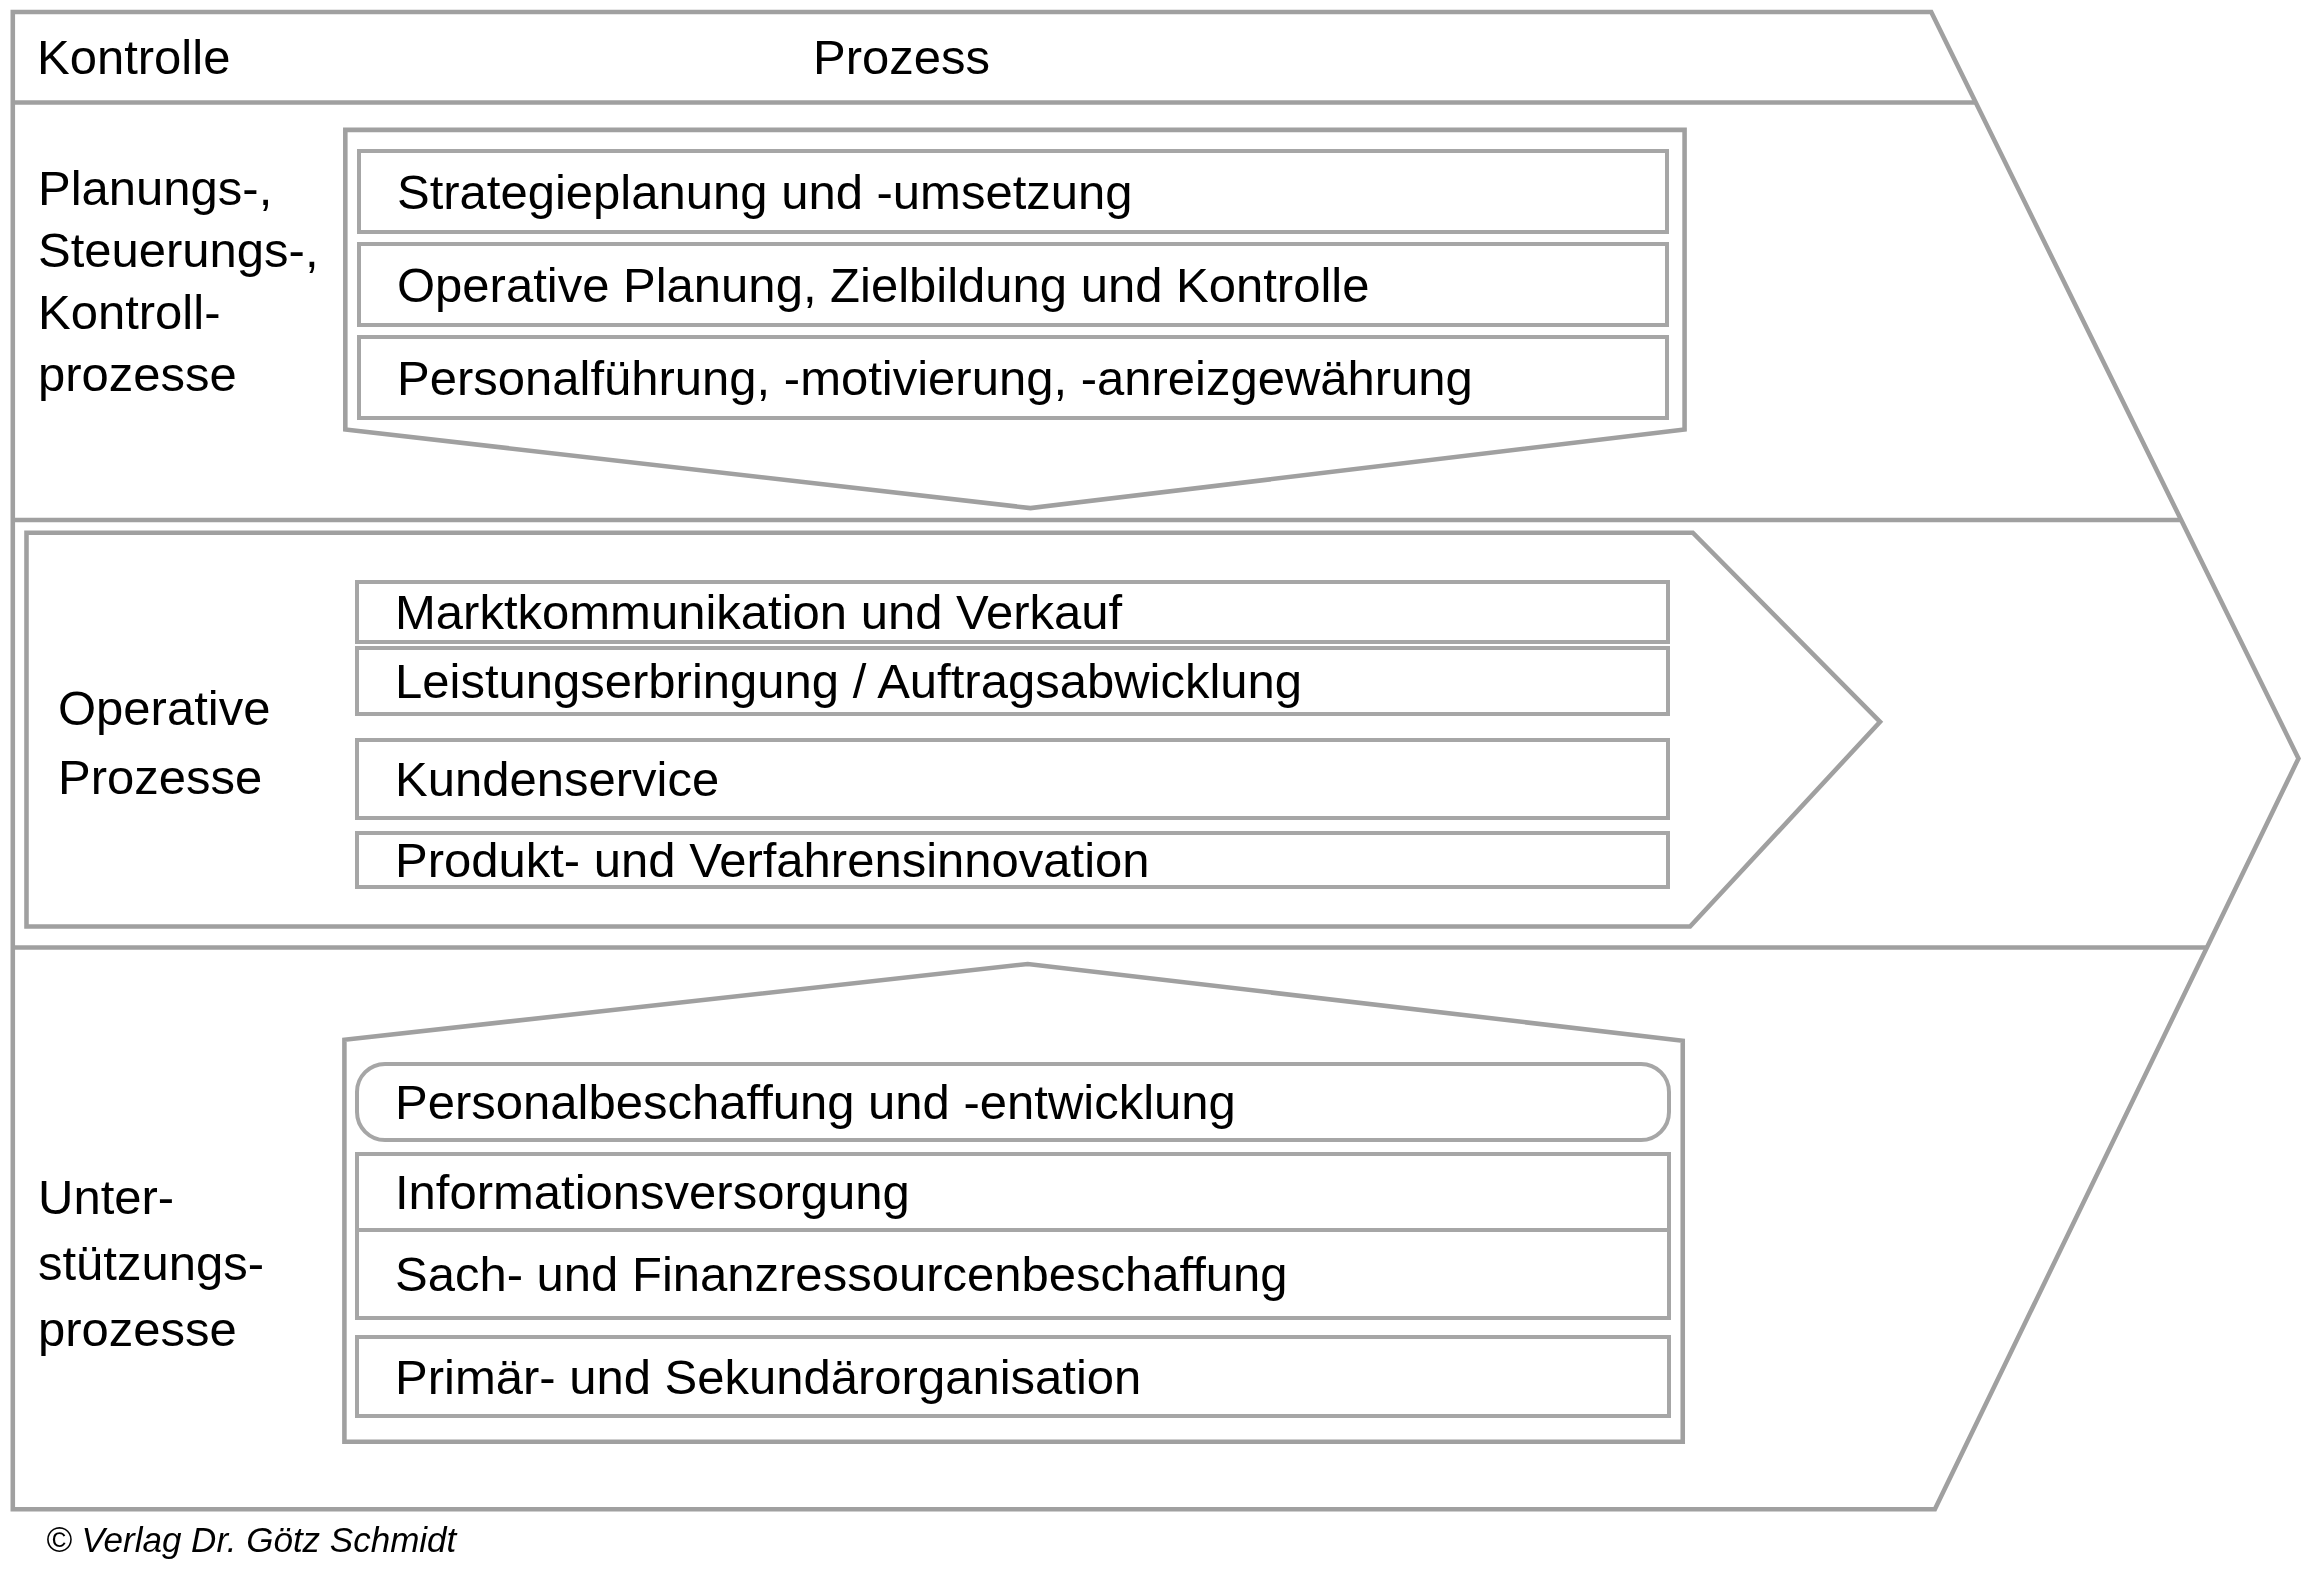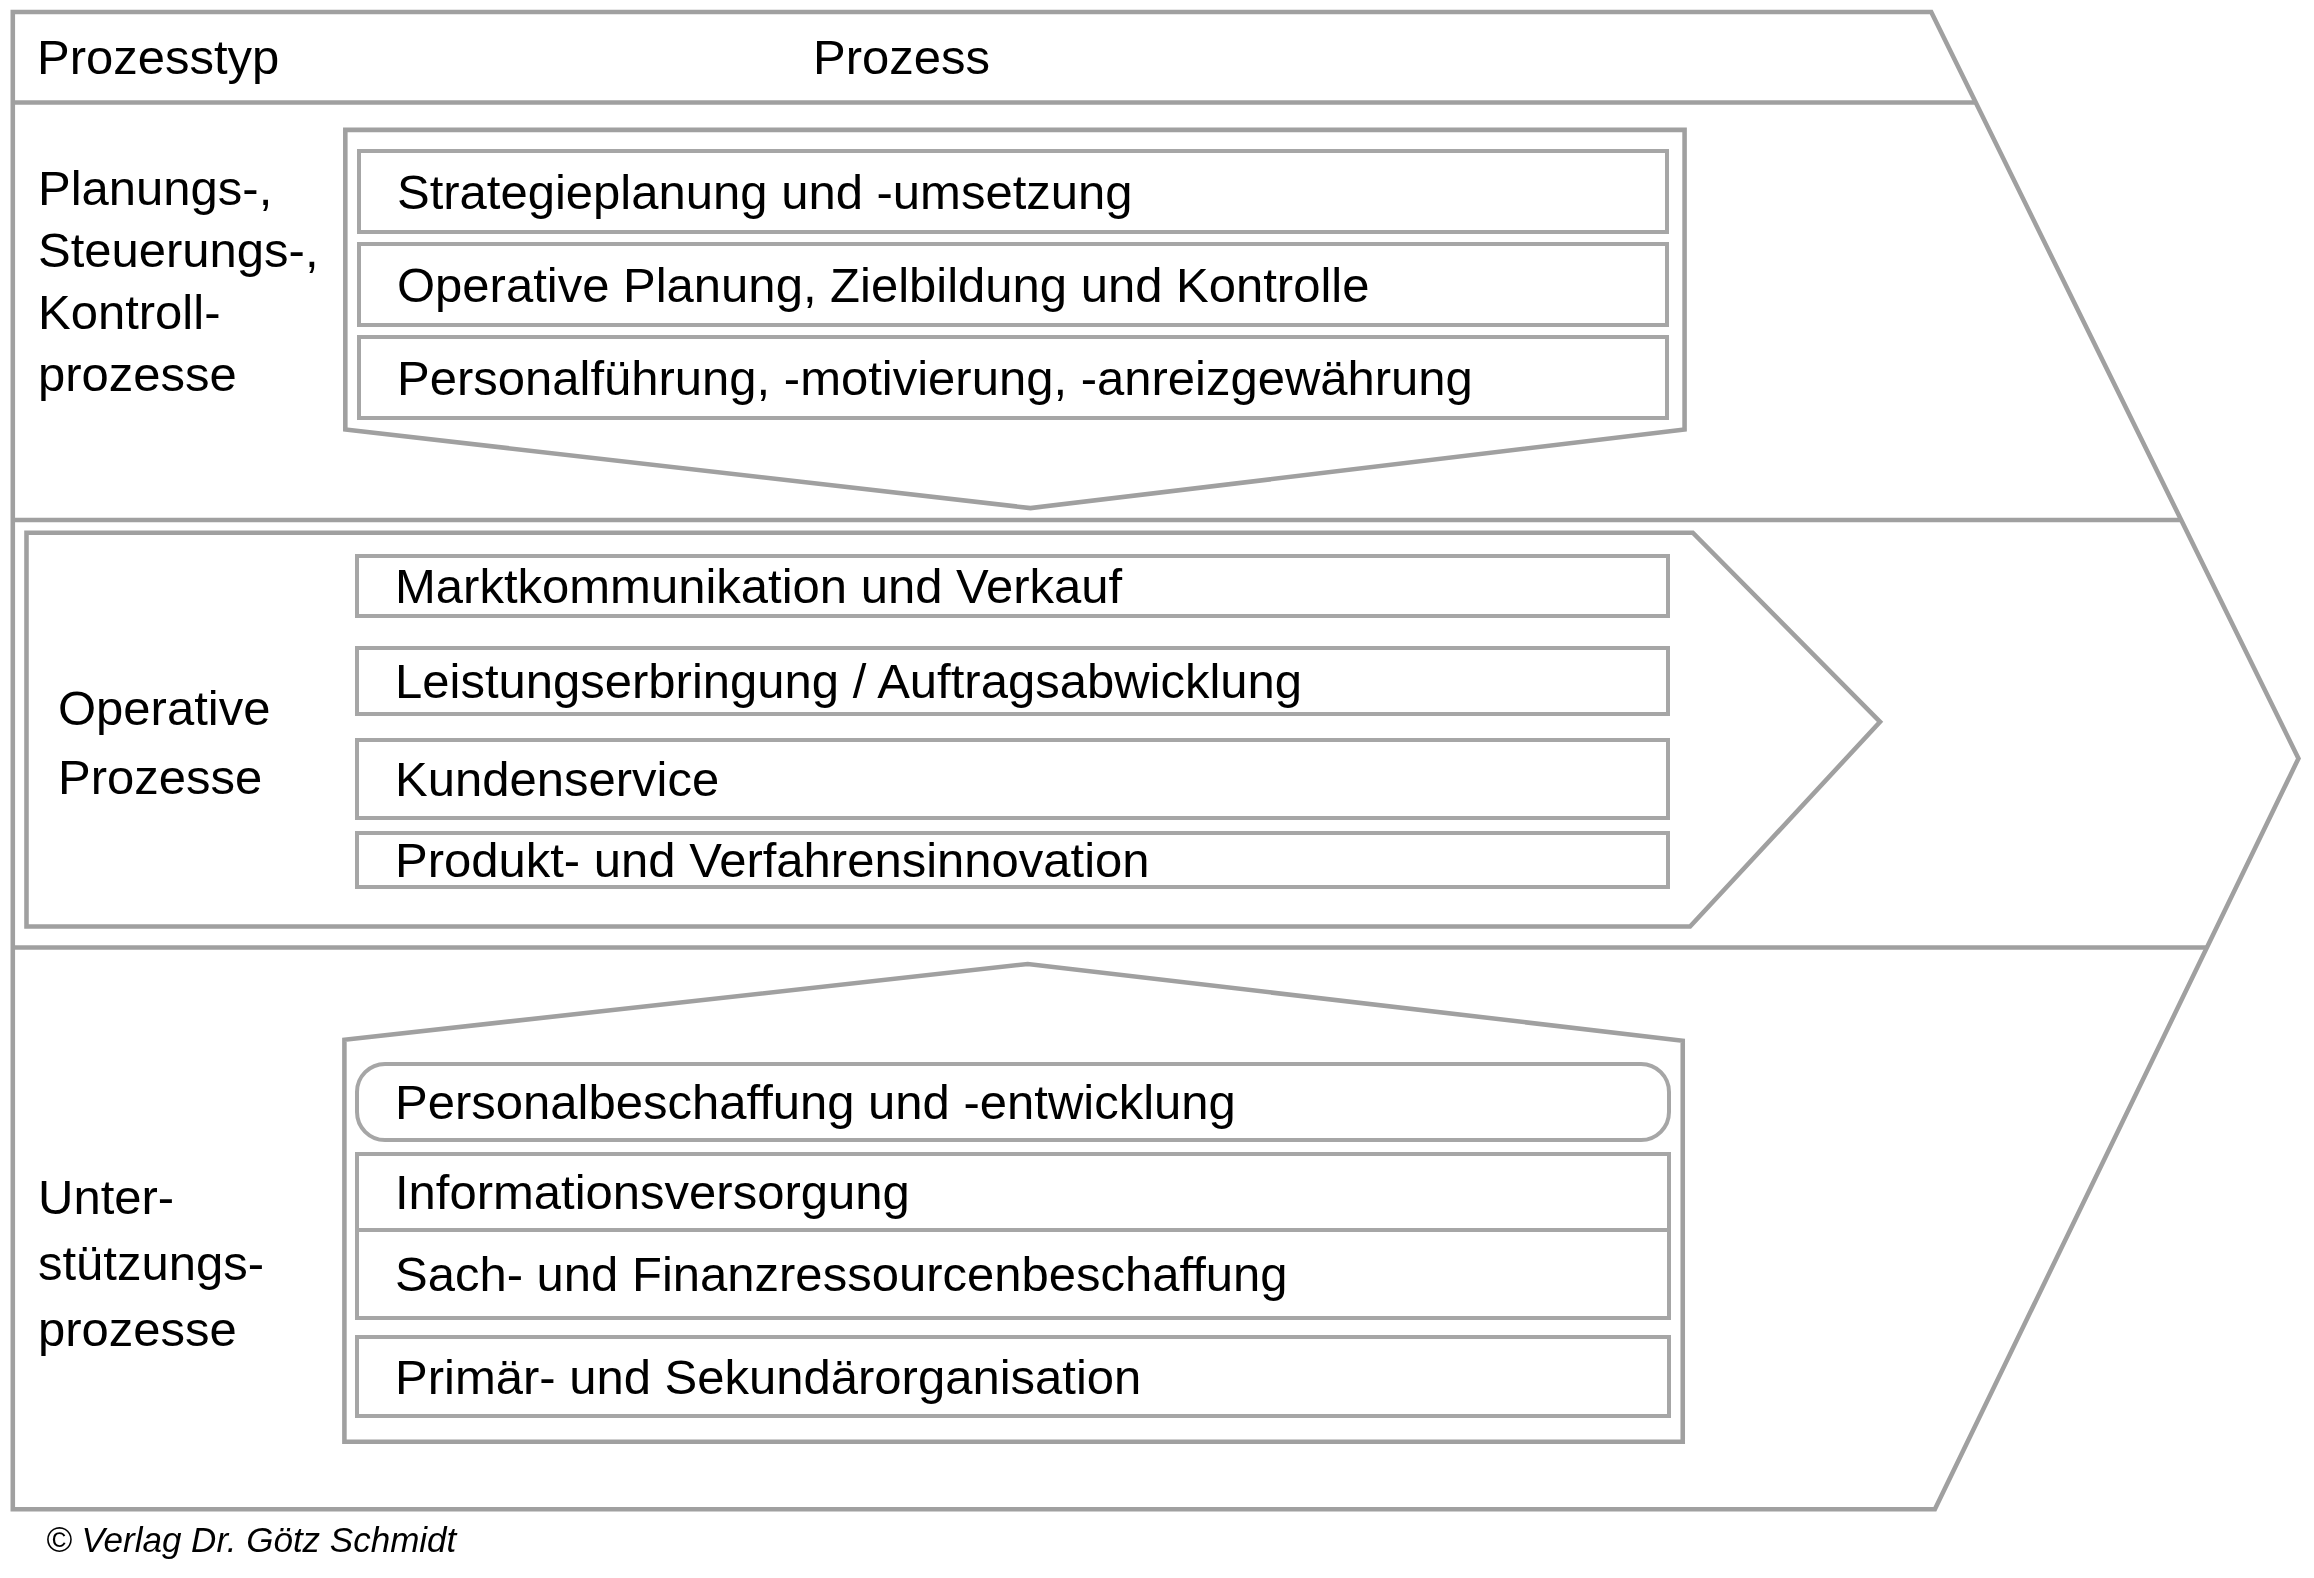--- a/index.html
+++ b/index.html
@@ -73,21 +73,21 @@
   <svg id="shape-layer" viewBox="0 0 2533 1727" xmlns="http://www.w3.org/2000/svg">
     <path d="M14,13 L2114,13 L2516,830 L2118,1652 L14,1652 Z"></path>
     <line x1="14" y1="112" x2="2162" y2="112"></line>
     <line x1="14" y1="569" x2="2387" y2="569"></line>
     <line x1="14" y1="1037" x2="2417" y2="1037"></line>
     <path d="M378,142 L1844,142 L1844,470 L1128,556 L378,470 Z"></path>
     <path d="M29,583 L1853,583 L2058,790 L1850,1014 L29,1014 Z"></path>
     <path d="M377,1578 L377,1138 L1125,1055 L1842,1139 L1842,1578 Z"></path>
   </svg>
 
-  <div class="hdr-label" style="left:37px;">Prozesstyp</div>
+  <div class="hdr-label" style="left:37px;">Kontrolle</div>
   <div class="hdr-label" style="left:813px;">Prozess</div>
 
   <div class="side-label" style="left:38px; top:157px; line-height:62px;">
     <div>Planungs-,</div>
     <div>Steuerungs-,</div>
     <div>Kontroll-</div>
     <div>prozesse</div>
   </div>
   <div class="proc-box s1" style="top:149px; height:85px;">
     <span>Strategieplanung und -umsetzung</span>
@@ -96,21 +96,21 @@
     <span>Operative Planung, Zielbildung und Kontrolle</span>
   </div>
   <div class="proc-box s1" style="top:335px; height:85px;">
     <span>Personalführung, -motivierung, -anreizgewährung</span>
   </div>
 
   <div class="side-label" style="left:58px; top:674px; line-height:69px;">
     <div>Operative</div>
     <div>Prozesse</div>
   </div>
-  <div class="proc-box s2" style="top:554px; height:64px;">
+  <div class="proc-box s2" style="top:580px; height:64px;">
     <span>Marktkommunikation und Verkauf</span>
   </div>
   <div class="proc-box s2" style="top:646px; height:70px;">
     <span>Leistungserbringung / Auftragsabwicklung</span>
   </div>
   <div class="proc-box s2" style="top:738px; height:82px;">
     <span>Kundenservice</span>
   </div>
   <div class="proc-box s2" style="top:831px; height:58px;">
     <span>Produkt- und Verfahrensinnovation</span>

